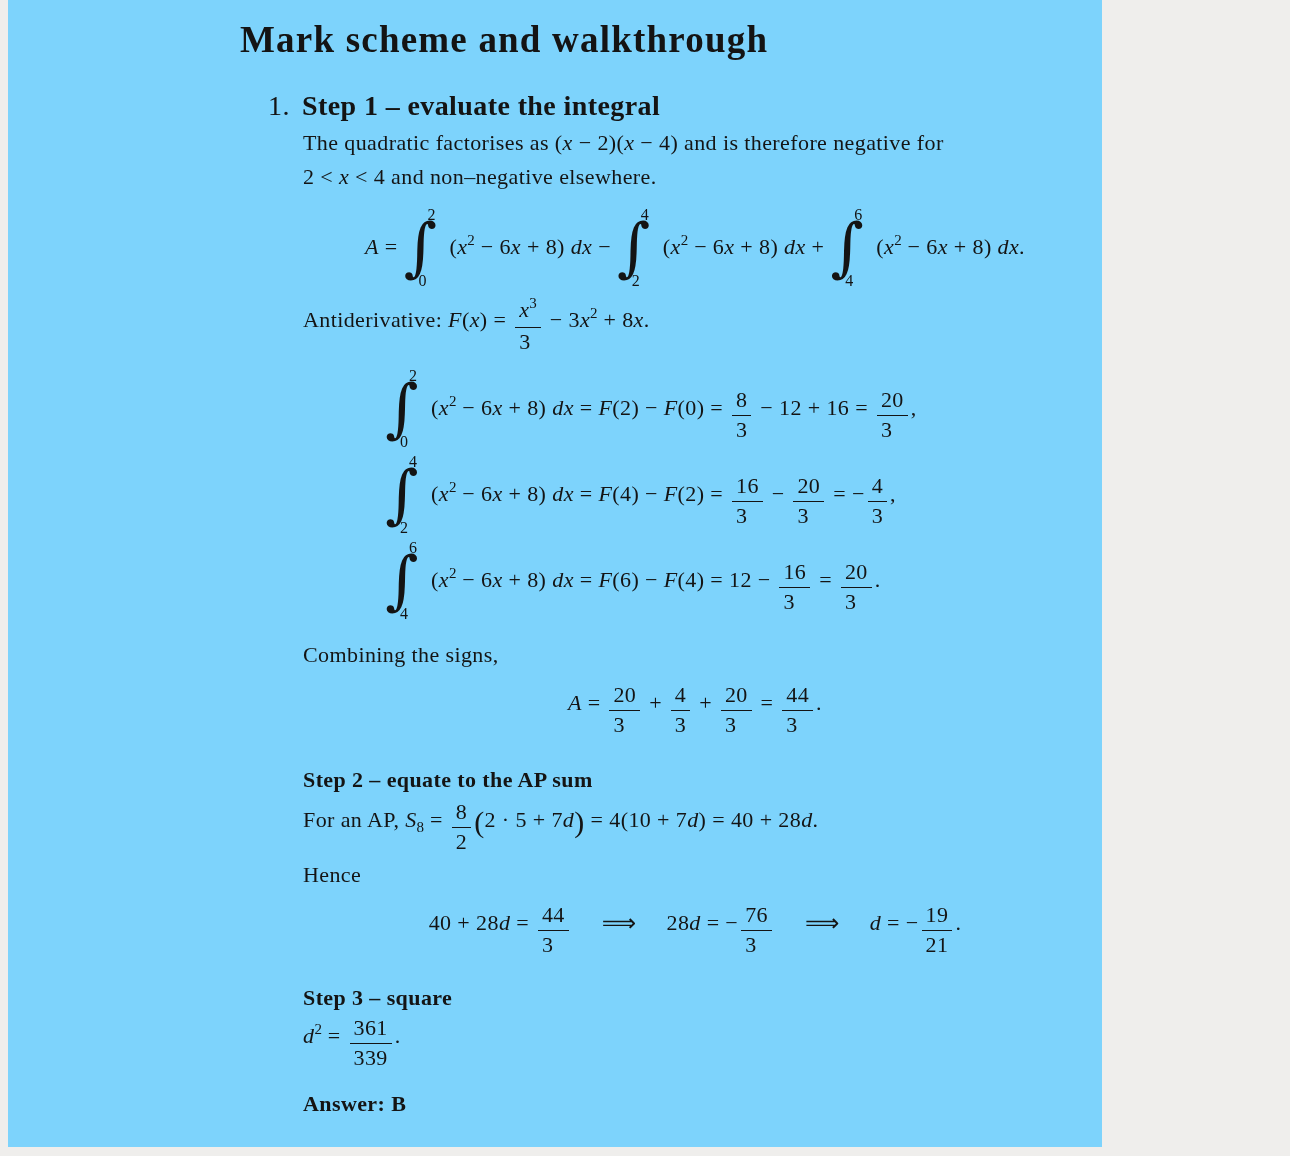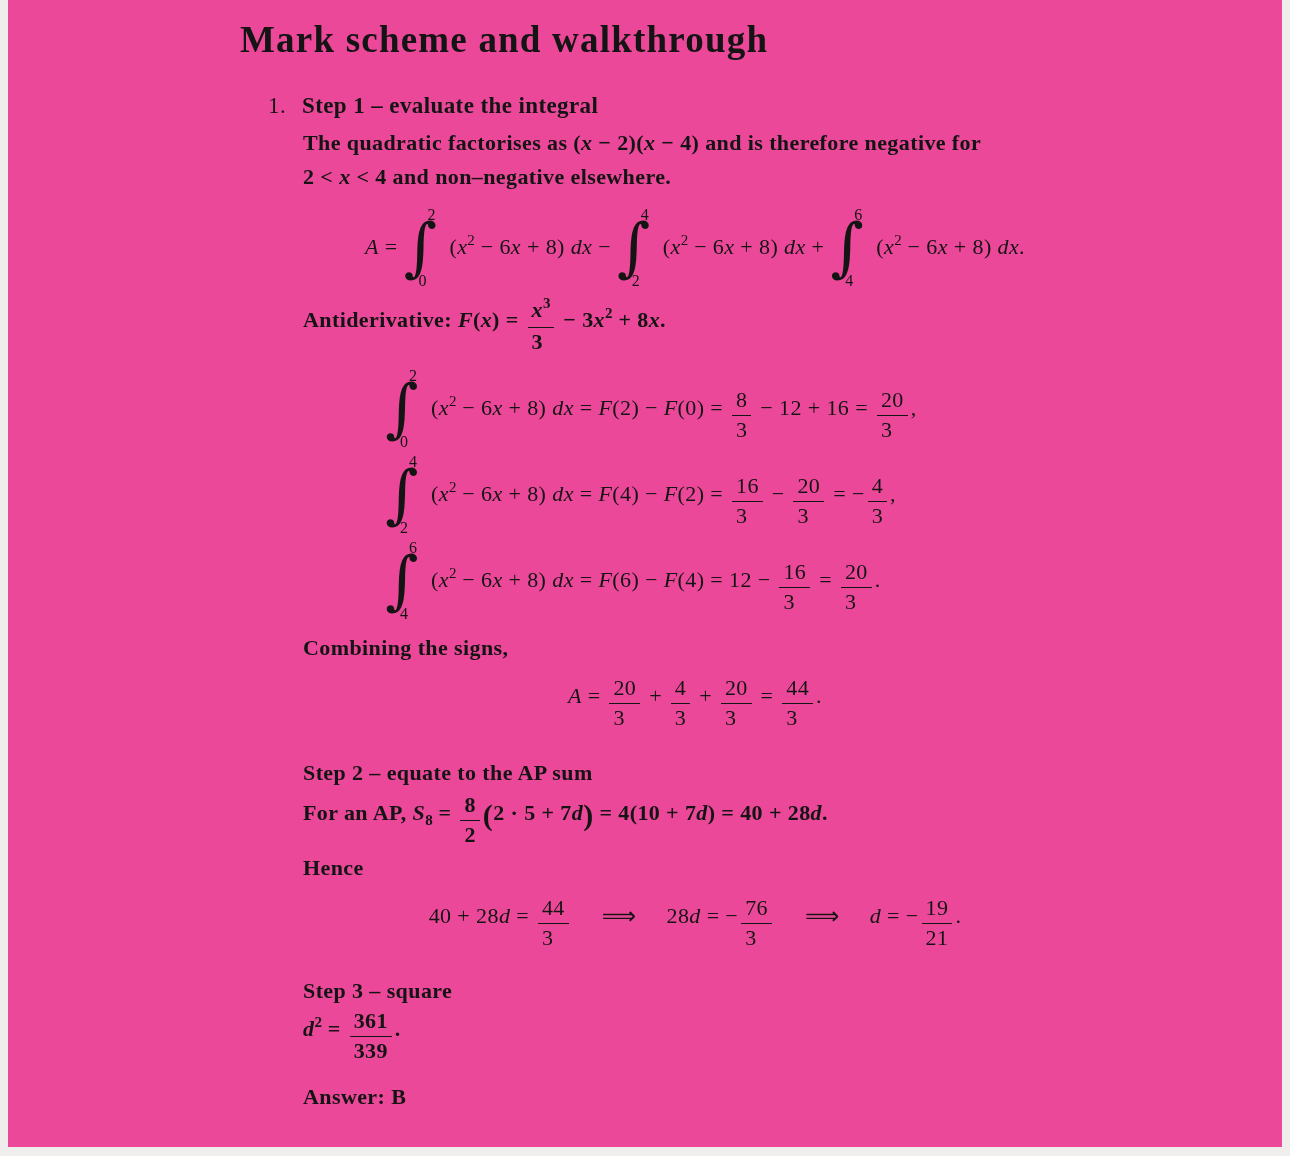--- a/index.html
+++ b/index.html
@@ -4,40 +4,40 @@
 <title>Mark scheme and walkthrough</title>
 <style>
   html,body{margin:0;padding:0;}
   body{
     width:1290px;height:1156px;position:relative;
     background:#efeeec;
     font-family:"Liberation Serif","DejaVu Serif",serif;
     color:#141414;
   }
   .page{
-    position:absolute;left:8px;top:0;width:1274px;height:1147px;
-    background:#ec4899;overflow:hidden;
+    position:absolute;left:8px;top:0;width:1094px;height:1147px;
+    background:#7dd3fc;overflow:hidden;
   }
   h1.title{
     margin:0;padding-top:18px;margin-left:232px;
     font-size:37px;line-height:44px;font-weight:bold;letter-spacing:1.2px;
   }
-  .list-row{margin-top:30px;margin-left:260px;font-size:23px;line-height:28px;letter-spacing:0.4px;}
+  .list-row{margin-top:30px;margin-left:260px;font-size:28px;line-height:28px;letter-spacing:0.4px;}
   .list-num{display:inline-block;width:34px;}
   .bold{font-weight:bold;}
-  .text{margin-left:295px;font-size:22px;letter-spacing:0.4px;font-weight:bold;}
+  .text{margin-left:295px;font-size:22px;letter-spacing:0.4px;}
   .intro{margin-top:6px;line-height:33px;width:800px;}
   .eq{font-size:22px;letter-spacing:0.4px;white-space:nowrap;line-height:34px;}
   .eq-center{width:784px;margin-left:295px;text-align:center;}
   .eq-left{margin-left:377px;}
   .eqA{margin-top:14px;}
   .antider{margin-top:12px;}
   .intlines{margin-top:16px;}
   .int-line{margin-bottom:8px;}
-  .combining{margin-top:15px;line-height:28px;}
+  .combining{margin-top:22px;line-height:28px;}
   .eqsum{margin-top:14px;}
   .h-step{margin-top:30px;line-height:28px;}
   .ap-line{margin-top:6px;}
   .hence{margin-top:8px;line-height:28px;}
   .eqd{margin-top:14px;}
   .h-step3{margin-top:28px;}
   .d2line{margin-top:4px;}
   .answer{margin-top:20px;line-height:30px;}
 
   

